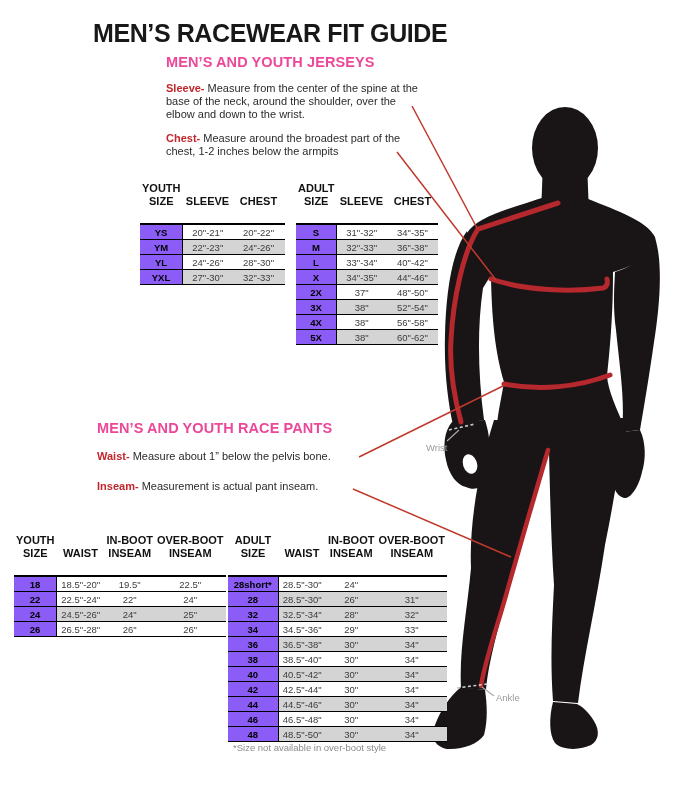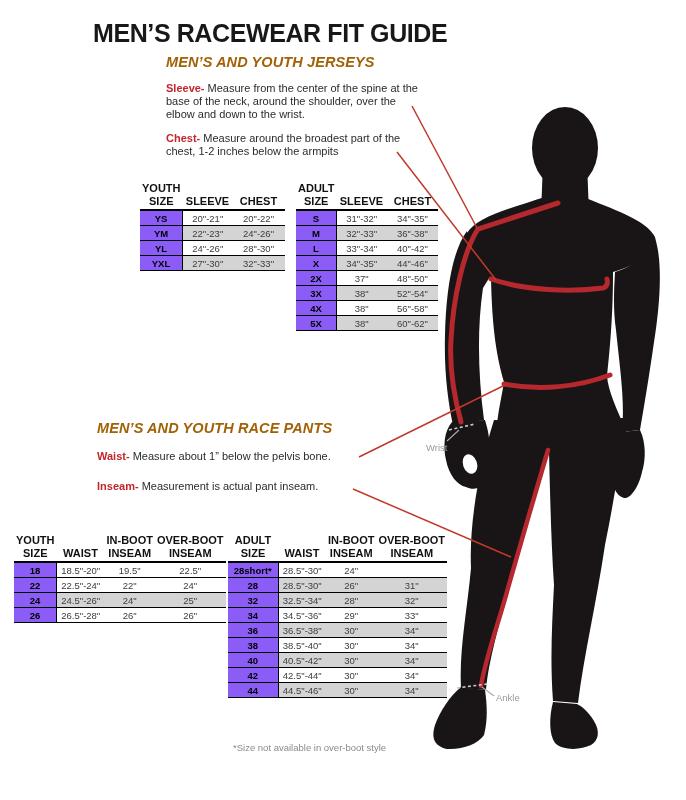--- a/index.html
+++ b/index.html
@@ -18,41 +18,41 @@
     font-family:"Liberation Sans",sans-serif;color:var(--text-dark);
   }
   .layer-svg{position:absolute;left:0;top:0;z-index:1;pointer-events:none;}
   .abs{position:absolute;z-index:2;}
   .page-title{
     left:93px;top:19px;
     font-size:25px;font-weight:bold;color:#181818;
     letter-spacing:-0.4px;white-space:nowrap;
   }
   .section-heading{
-    font-size:14.5px;font-weight:bold;color:#a16207;white-space:nowrap;letter-spacing:0.1px;font-style:italic;
+    font-size:14.5px;font-weight:bold;color:#ec4899;white-space:nowrap;letter-spacing:0.1px;
   }
   .jerseys-heading{left:166px;top:54px;}
   .pants-heading{left:97px;top:420px;}
   .para{font-size:11px;line-height:1.2;color:var(--text-dark);}
   .para .lead{font-weight:bold;color:var(--accent-red);}
   .sleeve-para{left:166px;top:82px;width:258px;}
   .chest-para{left:166px;top:132px;width:258px;}
   .waist-para{left:97px;top:450px;white-space:nowrap;}
   .inseam-para{left:97px;top:480px;white-space:nowrap;}
   .tbl-youth-jersey{left:140px;top:182px;}
   .tbl-adult-jersey{left:296px;top:182px;}
   .tbl-youth-pants{left:14px;top:534px;}
   .tbl-adult-pants{left:228px;top:534px;}
   .footnote{left:233px;top:742px;font-size:9.5px;color:var(--footnote-gray);white-space:nowrap;}
   table.sizes{border-collapse:collapse;table-layout:fixed;}
   table.sizes th{
     font-size:11px;font-weight:bold;color:#111;text-align:center;
     padding:1px 2px;line-height:11px;white-space:nowrap;
   }
-  table.sizes tr.hdr-bottom th{border-bottom:2px solid #000;padding-bottom:2px;}
+  table.sizes tr.hdr-bottom th{border-bottom:2px solid #000;padding-bottom:16px;}
   table.sizes td{
     font-size:9.5px;color:#3c3c3c;text-align:center;white-space:nowrap;
     padding:1.5px 2px;line-height:11px;border-bottom:1px solid #000;
   }
   table.sizes td.size-col{font-weight:bold;color:#000;border-right:1.5px solid #000;background:#8b5cf6;}
   table.sizes tr.striped td{background:var(--row-shade);}
   table.sizes tr.striped td.size-col{background:#8b5cf6;}
   
   .sil{fill:var(--silhouette-black);stroke:none;}
   .band{fill:none;stroke:#b5282d;stroke-width:5;stroke-linecap:round;}
@@ -415,17 +415,29 @@
           <td>42.5"-44"</td>
           <td>30"</td>
           <td>34"</td>
         </tr>
         <tr class="striped">
           <td class="size-col">44</td>
           <td>44.5"-46"</td>
           <td>30"</td>
           <td>34"</td>
         </tr>
+        <tr>
+          <td class="size-col">46</td>
+          <td>46.5"-48"</td>
+          <td>30"</td>
+          <td>34"</td>
+        </tr>
+        <tr class="striped">
+          <td class="size-col">48</td>
+          <td>48.5"-50"</td>
+          <td>30"</td>
+          <td>34"</td>
+        </tr>
       </tbody>
     </table>
   </div>
 
 <p class="abs footnote">*Size not available in over-boot style</p>
 
 </body></html>

